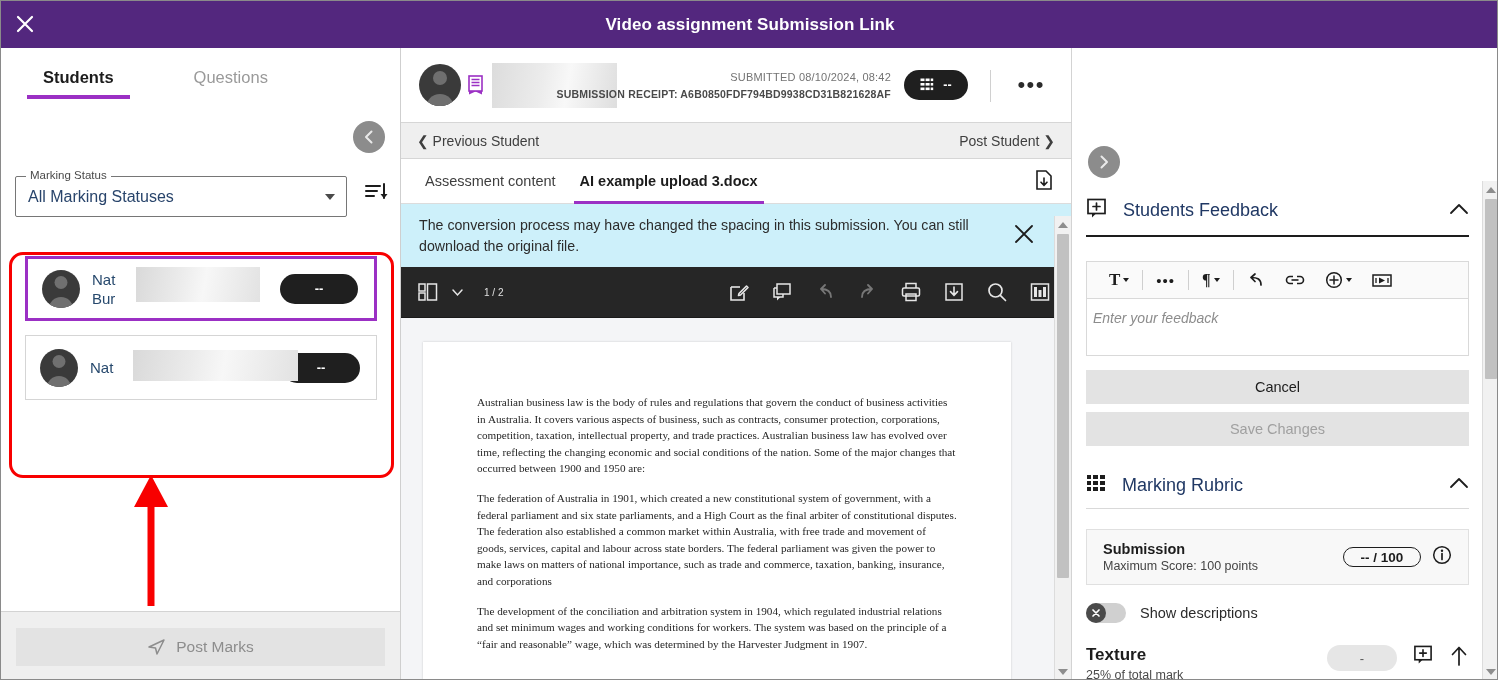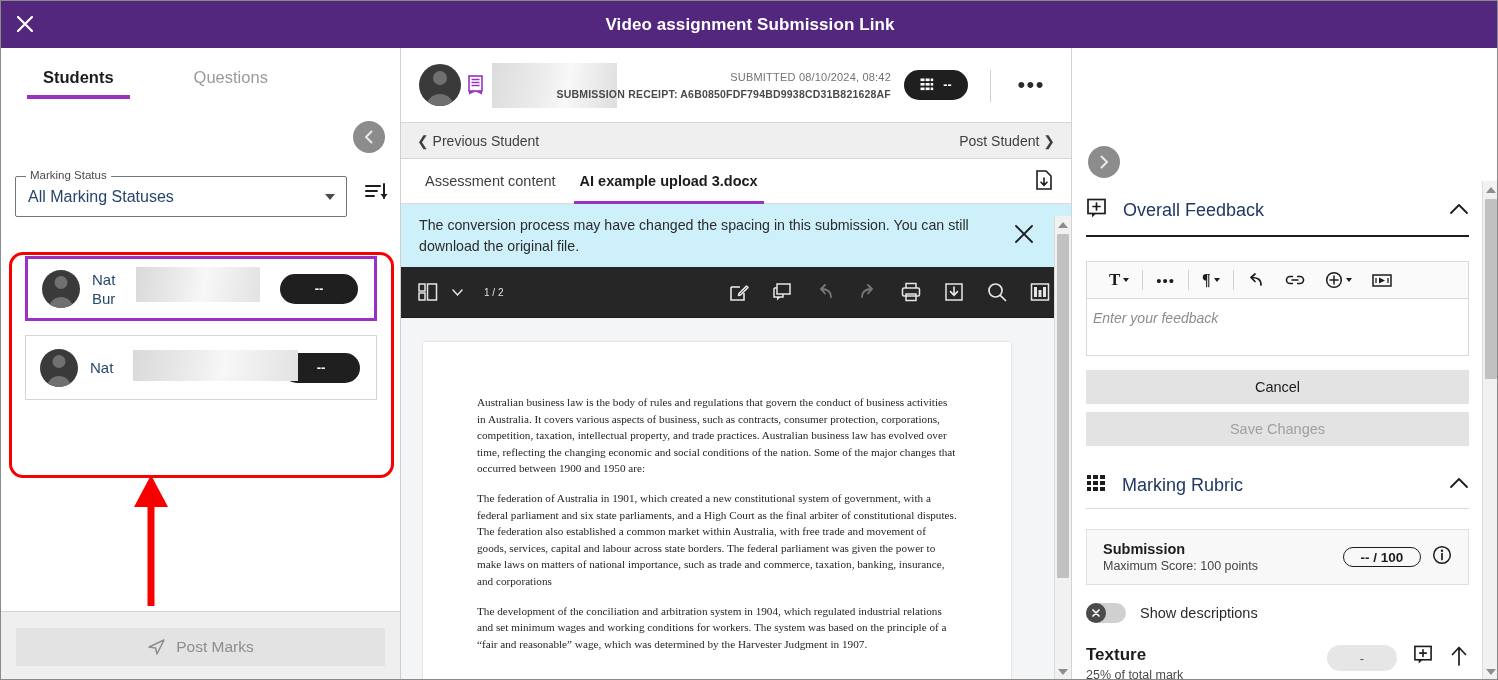--- a/index.html
+++ b/index.html
@@ -758,21 +758,21 @@
     <div class="rp-inner" style="padding-top:140px;">
 
       <div class="section-head">
         <span>
           <svg width="21" height="21" viewBox="0 0 21 21">
               <rect x="2" y="1.5" width="17" height="14" fill="none" stroke="#1d1d1d" stroke-width="1.7"></rect>
               <path d="M10.5 5 V12 M7 8.5 H14" stroke="#1d1d1d" stroke-width="1.7" stroke-linecap="round"></path>
               <path d="M6 15.5 L6 19.5 L10 15.5 Z" fill="#1d1d1d"></path>
             </svg>
         </span>
-        <span class="st">Overall Feedback</span>
+        <span class="st">Students Feedback</span>
         <span class="chev">
           <svg width="20" height="14" viewBox="0 0 20 14">
               <path d="M2 11 L10 3 L18 11" stroke="#1d1d1d" stroke-width="1.8" fill="none" stroke-linecap="round" stroke-linejoin="round"></path>
             </svg>
         </span>
       </div>
 
       <div class="editor-toolbar">
         <span class="etb-item">
           <b style="font-size:17px;font-family:'Liberation Serif',serif;">T</b>

